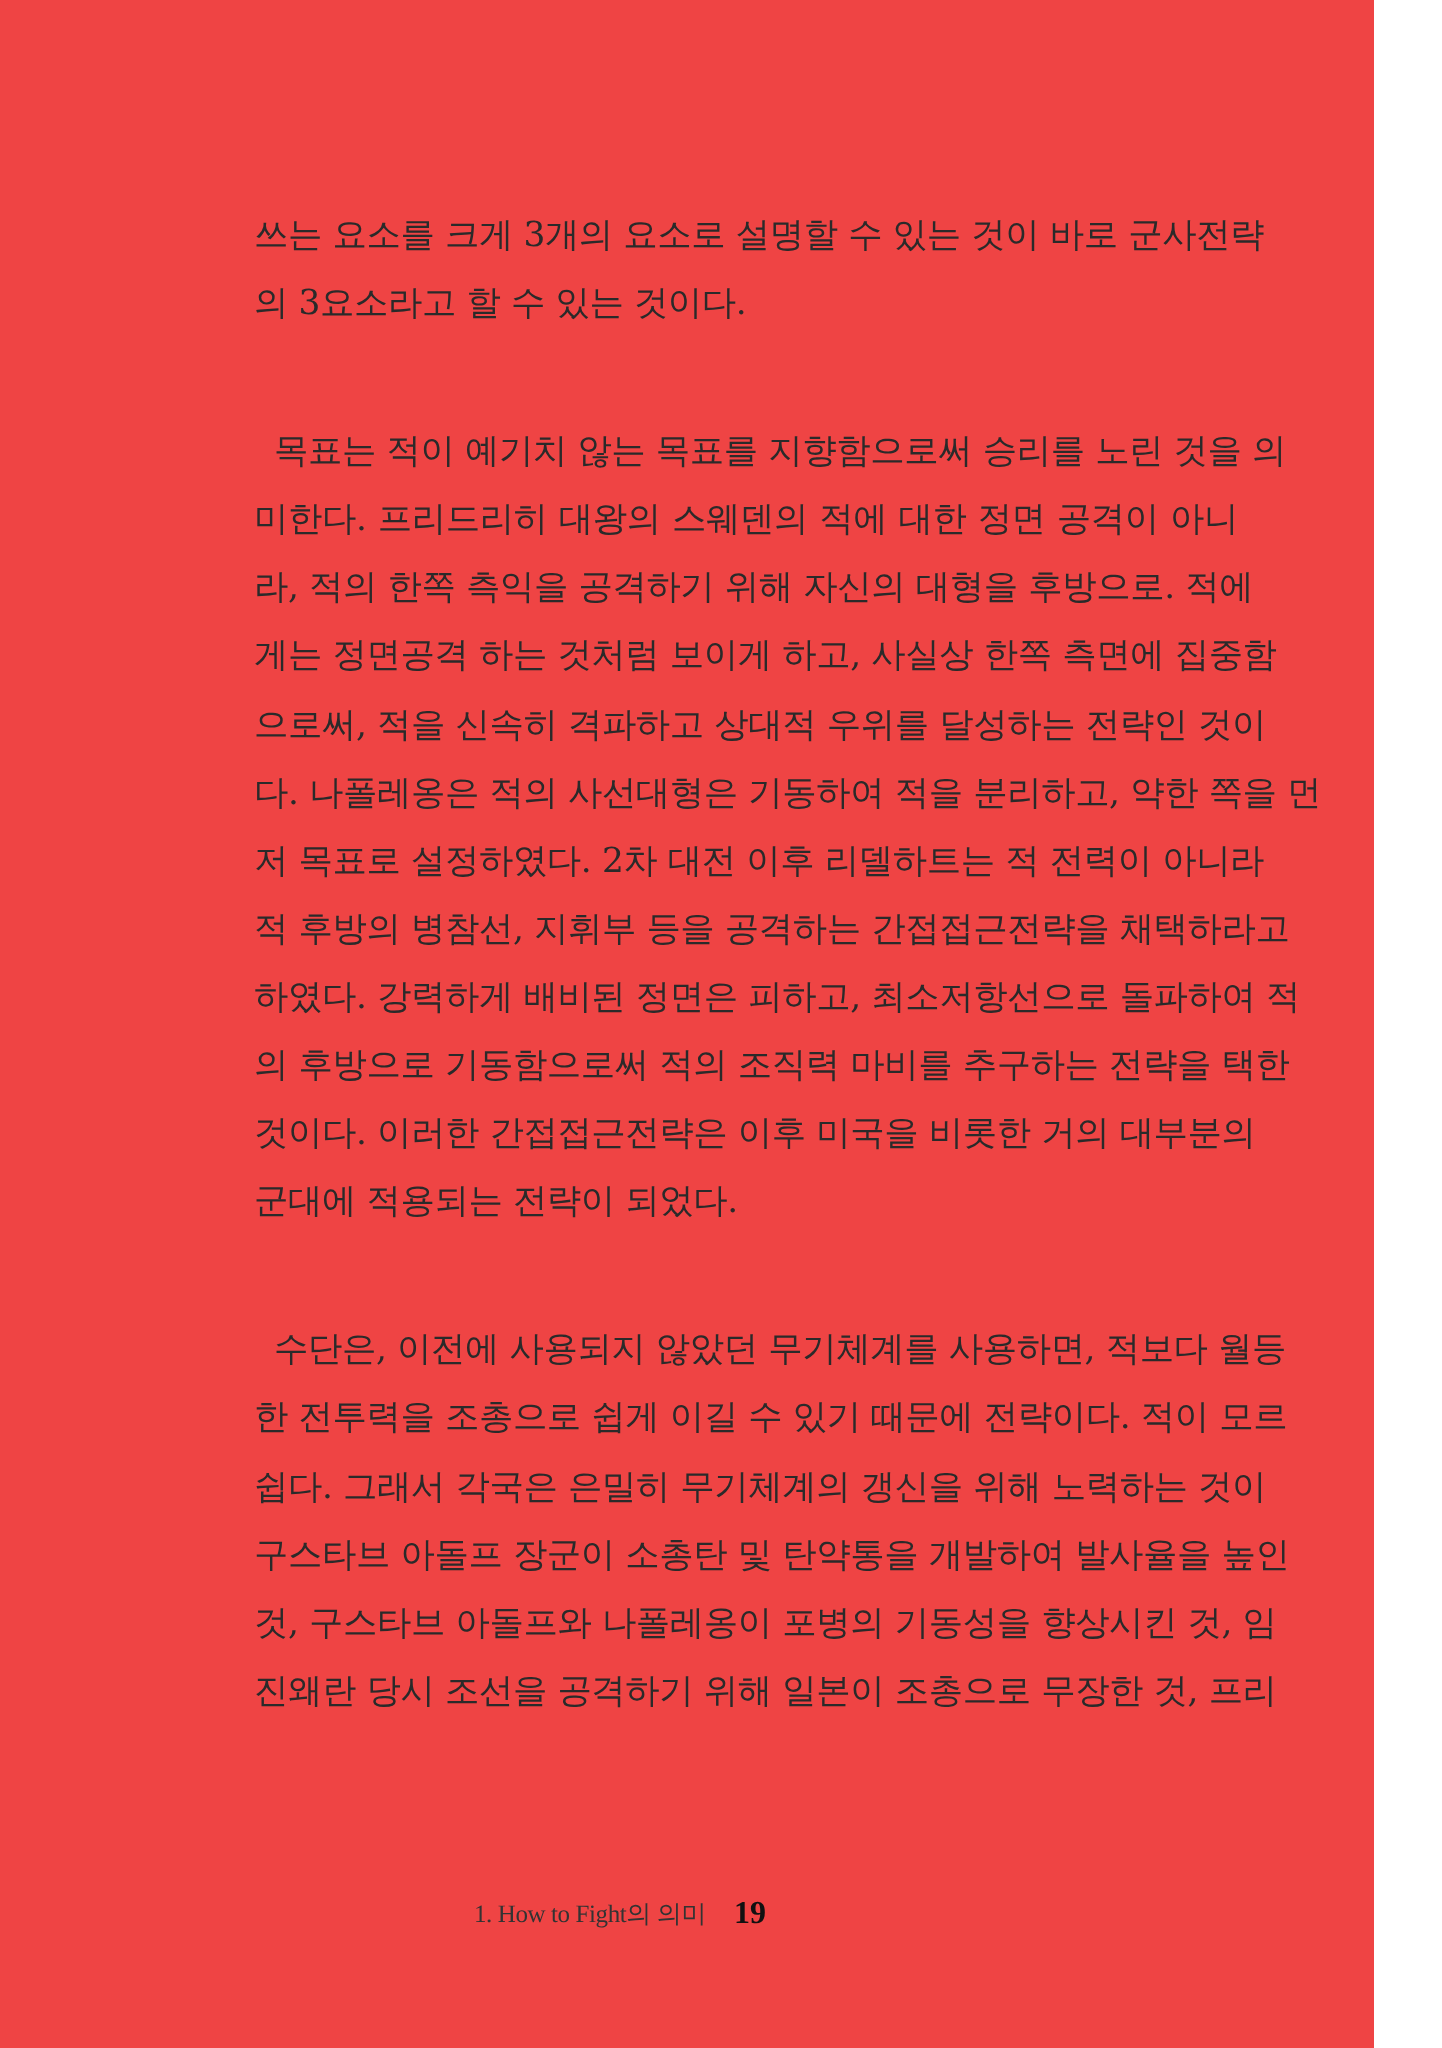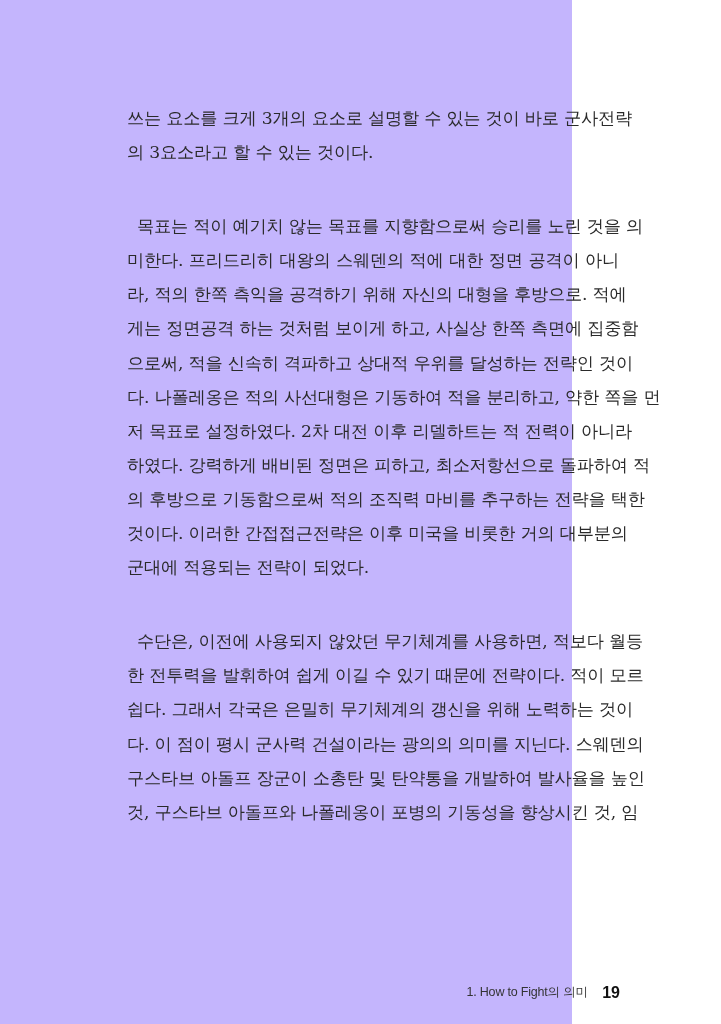--- a/index.html
+++ b/index.html
@@ -11,23 +11,23 @@
       width: 721px;
       height: 1024px;
       position: relative;
       overflow: hidden;
       font-family: "DejaVu Serif", "Liberation Serif", serif;
       color: #2a2a2a;
     }
     .page {
       position: absolute;
       left: 0; top: 0;
-      width: 572px;
+      width: 687px;
       height: 1024px;
-      background: #c4b5fd;
+      background: #ef4444;
     }
     .body-text {
       position: absolute;
       left: 127px;
       top: 101px;
       width: 492px;
     }
     .line {
       display: block;
       height: 34.1px;
@@ -40,25 +40,25 @@
     }
     .line.last {
       text-align-last: left;
     }
     .line.indent {
       padding-left: 10px;
       margin-top: 40px;
     }
     .footer {
       position: absolute;
-      top: 983px;
+      top: 948px;
       left: 0;
       width: 620px;
-      text-align: right;
-      font-family: Liberation Sans, sans-serif;
+      text-align: center;
+      font-family: Liberation Serif, serif;
       color: #333333;
       white-space: nowrap;
     }
     .footer .running-title {
       font-size: 12.5px;
       vertical-align: middle;
       margin-right: 10px;
       letter-spacing: -0.2px;
     }
     .footer .page-number {
@@ -75,29 +75,30 @@
   <div class="body-text">
     <span class="line">쓰는 요소를 크게 3개의 요소로 설명할 수 있는 것이 바로 군사전략</span>
     <span class="line last">의 3요소라고 할 수 있는 것이다.</span>
     <span class="line indent">목표는 적이 예기치 않는 목표를 지향함으로써 승리를 노린 것을 의</span>
     <span class="line">미한다. 프리드리히 대왕의 스웨덴의 적에 대한 정면 공격이 아니</span>
     <span class="line">라, 적의 한쪽 측익을 공격하기 위해 자신의 대형을 후방으로. 적에</span>
     <span class="line">게는 정면공격 하는 것처럼 보이게 하고, 사실상 한쪽 측면에 집중함</span>
     <span class="line">으로써, 적을 신속히 격파하고 상대적 우위를 달성하는 전략인 것이</span>
     <span class="line">다. 나폴레옹은 적의 사선대형은 기동하여 적을 분리하고, 약한 쪽을 먼</span>
     <span class="line">저 목표로 설정하였다. 2차 대전 이후 리델하트는 적 전력이 아니라</span>
+    <span class="line">적 후방의 병참선, 지휘부 등을 공격하는 간접접근전략을 채택하라고</span>
     <span class="line">하였다. 강력하게 배비된 정면은 피하고, 최소저항선으로 돌파하여 적</span>
     <span class="line">의 후방으로 기동함으로써 적의 조직력 마비를 추구하는 전략을 택한</span>
     <span class="line">것이다. 이러한 간접접근전략은 이후 미국을 비롯한 거의 대부분의</span>
     <span class="line last">군대에 적용되는 전략이 되었다.</span>
     <span class="line indent">수단은, 이전에 사용되지 않았던 무기체계를 사용하면, 적보다 월등</span>
-    <span class="line">한 전투력을 발휘하여 쉽게 이길 수 있기 때문에 전략이다. 적이 모르</span>
+    <span class="line">한 전투력을 조총으로 쉽게 이길 수 있기 때문에 전략이다. 적이 모르</span>
     <span class="line">쉽다. 그래서 각국은 은밀히 무기체계의 갱신을 위해 노력하는 것이</span>
-    <span class="line">다. 이 점이 평시 군사력 건설이라는 광의의 의미를 지닌다. 스웨덴의</span>
     <span class="line">구스타브 아돌프 장군이 소총탄 및 탄약통을 개발하여 발사율을 높인</span>
     <span class="line">것, 구스타브 아돌프와 나폴레옹이 포병의 기동성을 향상시킨 것, 임</span>
+    <span class="line">진왜란 당시 조선을 공격하기 위해 일본이 조총으로 무장한 것, 프리</span>
   </div>
 
   <div class="footer">
     <span class="running-title">1. How to Fight의 의미</span>
     <span class="page-number">19</span>
   </div>
 </div>
 
 </body></html>

